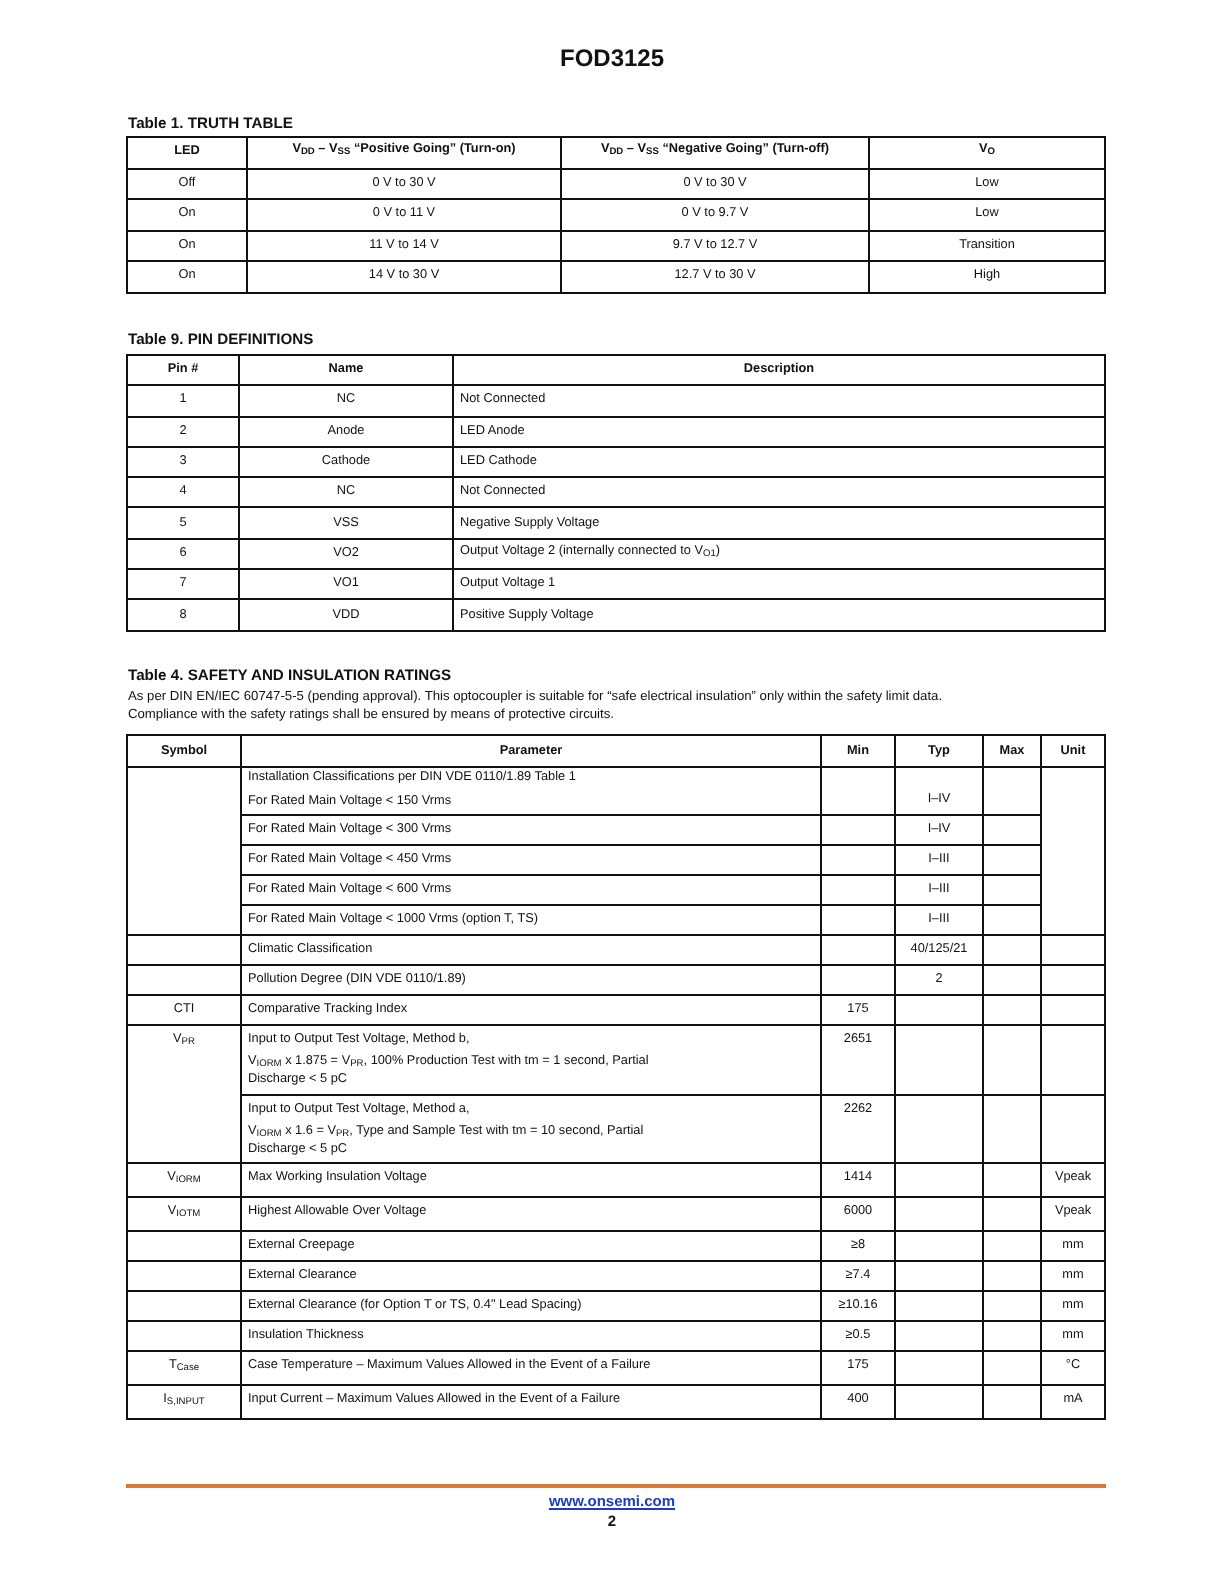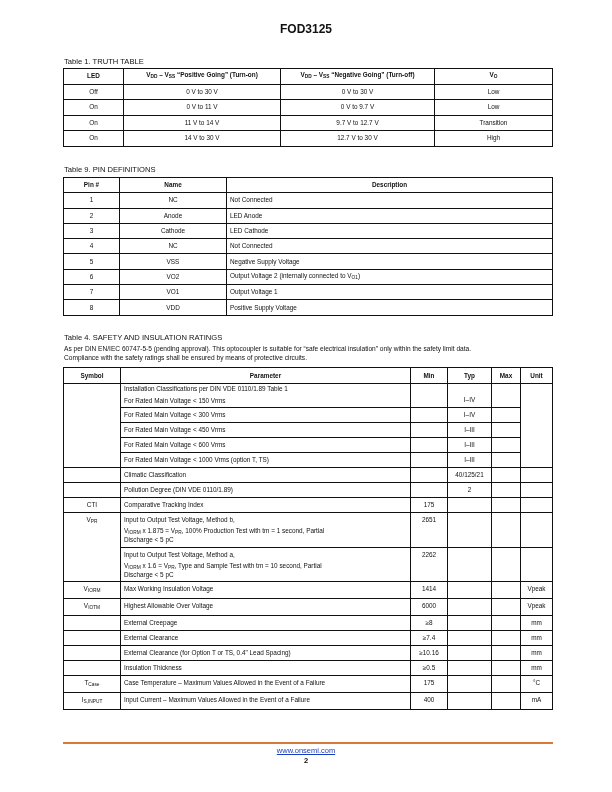--- a/index.html
+++ b/index.html
@@ -1,33 +1,33 @@
 <!DOCTYPE html>
 <html><head>
 <meta charset="utf-8">
 <style>
   html, body { margin: 0; padding: 0; background: #ffffff; }
   body { width: 612px; height: 792px; position: relative; overflow: hidden;
          font-family: "Liberation Sans", sans-serif; color: #111; }
   .abs { position: absolute; }
   #doc-title { top: 22px; left: 0; width: 612px; text-align: center; font-weight: bold; font-size: 12px; }
-  .tbl-title { font-weight: normal; font-size: 7.6px; left: 64px; }
+  .tbl-title { font-weight: bold; font-size: 7.6px; left: 64px; }
   .note { font-size: 6.6px; left: 64px; width: 500px; line-height: 9.3px; }
   table { border-collapse: collapse; position: absolute; left: 63px; width: 489px; font-size: 6.4px; table-layout: fixed; }
   td, th { border: 1px solid #111; padding: 0 3px; vertical-align: middle; line-height: 8px; }
   th { font-weight: bold; text-align: center; }
   .c { text-align: center; }
   .l { text-align: left; }
   #t1 tr { height: 15.5px; }
   #t2 tr { height: 15.3px; }
   #t3 th { height: 15px; }
   #t3 td { vertical-align: top; padding-top: 3px; padding-bottom: 3px; }
   sub { font-size: 4.8px; vertical-align: -1px; }
   #footer-line { left: 63px; top: 742px; width: 490px; height: 2px; background: #d97a3a; }
-  #footer-link { top: 746px; left: 0; width: 612px; text-align: center; font-size: 7.5px; font-weight: normal; color: #1a3dbf; text-decoration: underline; }
+  #footer-link { top: 746px; left: 0; width: 612px; text-align: center; font-size: 7.5px; font-weight: bold; color: #1a3dbf; text-decoration: underline; }
   #page-num { top: 756px; left: 0; width: 612px; text-align: center; font-size: 7.5px; font-weight: bold; }
 </style>
 </head>
 <body>
 
 <div id="doc-title" class="abs">FOD3125</div>
 
 <div class="abs tbl-title" style="top:57px;">Table 1. TRUTH TABLE</div>
 <table id="t1" style="top:68px;">
   <colgroup>

